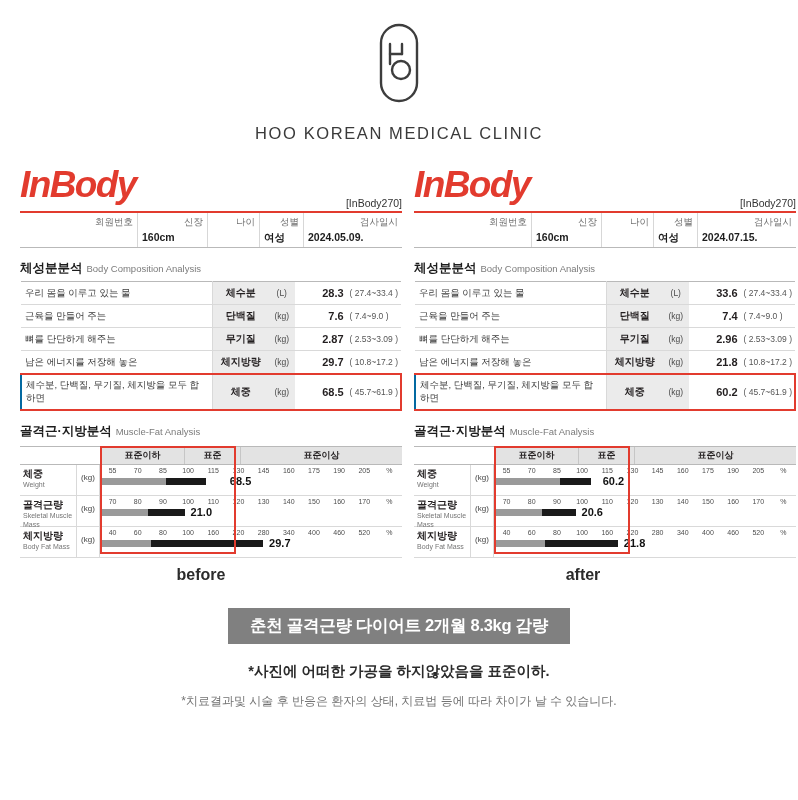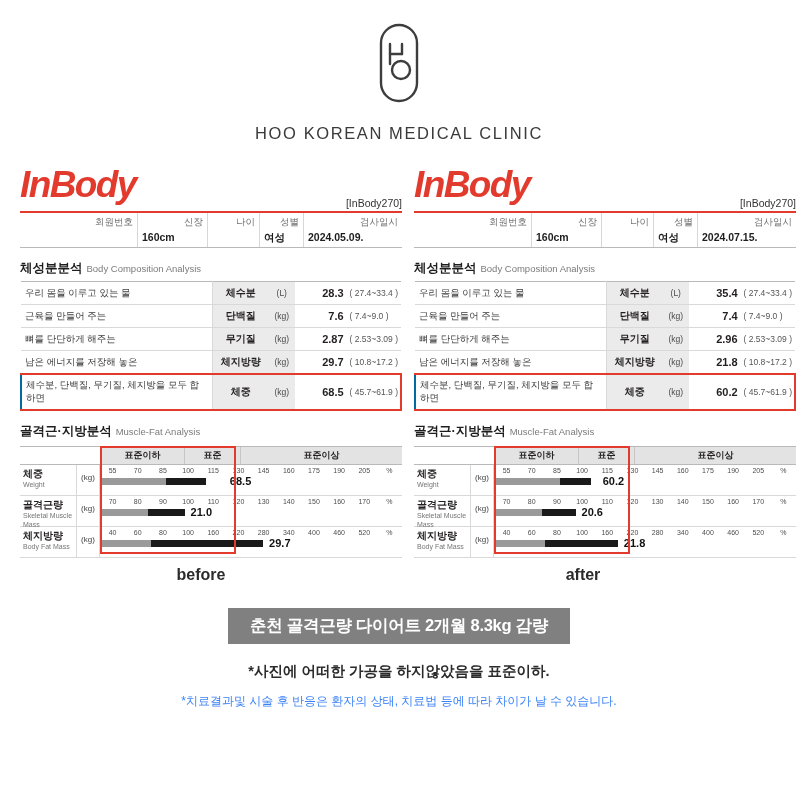--- a/index.html
+++ b/index.html
@@ -305,21 +305,21 @@
   }
   .note1 {
     margin-top: 18px;
     font-size: 14.5px;
     font-weight: bold;
     color: #2b2b2b;
   }
   .note2 {
     margin-top: 12px;
     font-size: 12px;
-    color: #3b82f6;
+    color: #737373;
   }
 </style>
 </head>
 <body>
 
 <div class="page">
 
   <div class="logo-wrap">
     <span class="logo-mark">
       <svg width="62" height="82" viewBox="0 0 62 82" xmlns="http://www.w3.org/2000/svg">
@@ -547,21 +547,21 @@
       <div class="sec-title">
         <span>체성분분석</span><span class="en">Body Composition Analysis</span>
       </div>
 
       <table class="bc-table">
         <tbody>
             <tr>
           <td class="bc-desc">우리 몸을 이루고 있는 물</td>
           <td class="bc-name">체수분</td>
           <td class="bc-unit">(L)</td>
-          <td class="bc-val">35.4</td>
+          <td class="bc-val">33.6</td>
           <td class="bc-range">( 27.4~33.4  )</td>
         </tr>
         <tr>
           <td class="bc-desc">근육을 만들어 주는</td>
           <td class="bc-name">단백질</td>
           <td class="bc-unit">(kg)</td>
           <td class="bc-val">7.4</td>
           <td class="bc-range">( 7.4~9.0   )</td>
         </tr>
         <tr>

